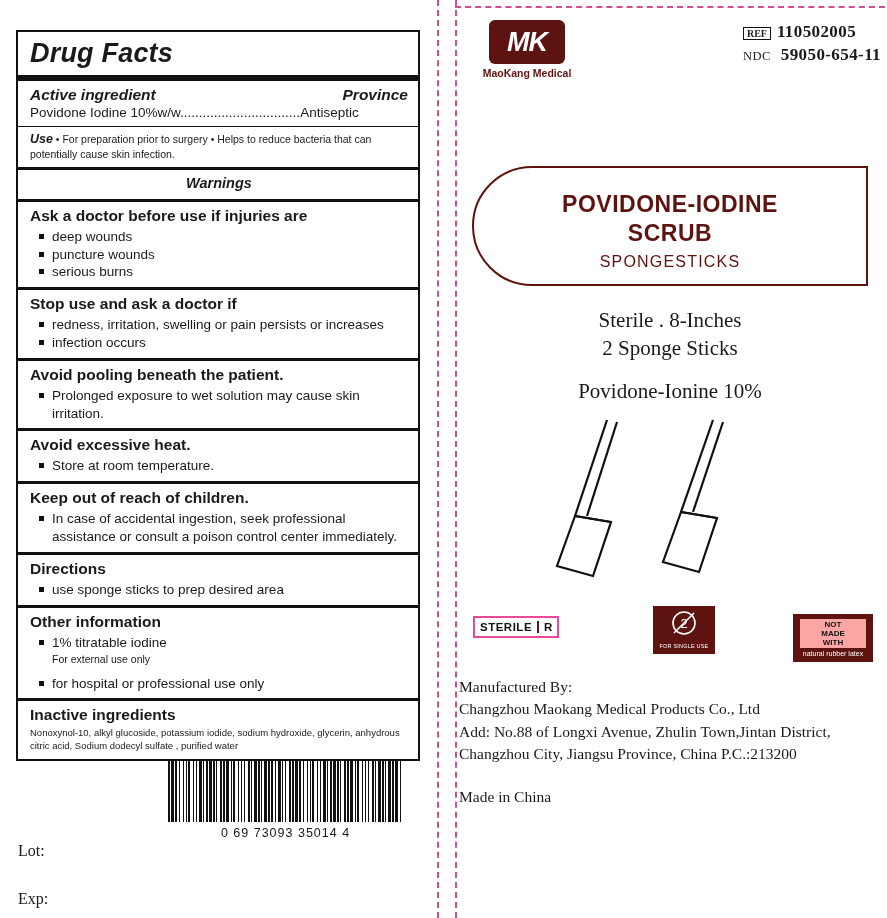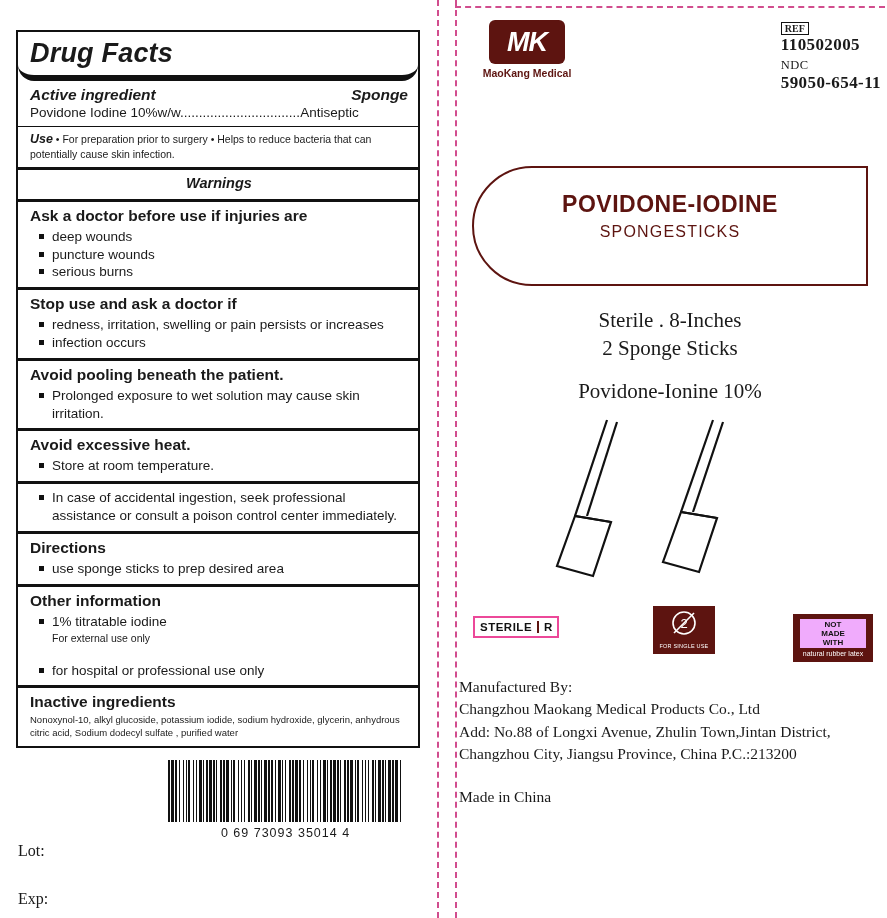--- a/index.html
+++ b/index.html
@@ -50,21 +50,20 @@
     box-sizing: border-box;
     background: #fff;
   }
   .df-title {
     font-size: 27px;
     font-weight: bold;
     font-style: italic;
     padding: 6px 10px 6px 12px;
     border-bottom: 6px solid #111;
     letter-spacing: .2px;
-    border-radius: 16px;
   }
   .df-sec {
     padding: 5px 10px 6px 12px;
     border-bottom: 3px solid #111;
   }
   .df-sec.thin { border-bottom: 1.5px solid #111; }
   .df-sec.last { border-bottom: none; }
   .df-row {
     display: flex;
     justify-content: space-between;
@@ -192,21 +191,20 @@
   .ref-block {
     position: absolute;
     right: 4px; top: 16px;
     text-align: left;
   }
   .ref-row {
     display: flex;
     align-items: baseline;
     font-family: "Liberation Serif", serif;
     margin-bottom: 3px;
-    flex-direction: column;
   }
   .ref-tag {
     border: 1.5px solid #111;
     font-size: 10px;
     padding: 0px 3px;
     font-weight: bold;
     margin-right: 6px;
   }
   .ref-lbl {
     font-size: 12.5px;
@@ -310,21 +308,21 @@
     left: 320px; top: 8px;
     background: #5d1410;
     color: #fff;
     padding: 3px 5px;
     text-align: center;
     border: 2px solid #5d1410;
   }
   .sym-latex .l1 {
     font-size: 8px;
     font-weight: bold;
-    background: #f0abfc;
+    background: #fca5a5;
     color: #111;
     padding: 1px 21px;
   }
   .sym-latex .l2 {
     font-size: 7px;
     margin-top: 2px;
   }
 
   .manu {
     position: absolute;
@@ -347,21 +345,21 @@
   <div class="cut-right"></div>
   <div class="cut-top"></div>
 
   <div class="drugfacts">
 
     <div class="df-title">Drug Facts</div>
 
     <div class="df-sec thin">
       <div class="df-row">
         <span>Active ingredient</span>
-        <span>Sponge</span>
+        <span>Province</span>
       </div>
       <div class="df-line">Povidone Iodine 10%w/w................................Antiseptic</div>
     </div>
 
     <div class="df-sec">
       <div class="df-use">
         <b>Use</b>
         <span>• For preparation prior to surgery • Helps to reduce bacteria that can potentially cause skin infection.</span>
       </div>
     </div>
@@ -395,39 +393,40 @@
     </div>
 
     <div class="df-sec">
       <div class="df-head2">Avoid excessive heat.</div>
       <ul class="df-list">
         <li>Store at room temperature.</li>
       </ul>
     </div>
 
     <div class="df-sec">
+      <div class="df-head2">Keep out of reach of children.</div>
       <ul class="df-list">
         <li>In case of accidental ingestion, seek professional assistance or consult a poison control center immediately.</li>
       </ul>
     </div>
 
     <div class="df-sec">
       <div class="df-head2">Directions</div>
       <ul class="df-list">
         <li>use sponge sticks to prep desired area</li>
       </ul>
     </div>
 
     <div class="df-sec">
       <div class="df-head2">Other information</div>
       <ul class="df-list">
         <li>1% titratable iodine</li>
       </ul>
       <div class="df-sub">For external use only</div>
-      <ul class="df-list" style="margin-top:18px;">
+      <ul class="df-list" style="margin-top:10px;">
         <li>for hospital or professional use only</li>
       </ul>
     </div>
 
     <div class="df-sec last">
       <div class="df-head2">Inactive ingredients</div>
       <div class="df-inactive">Nonoxynol-10, alkyl glucoside, potassium iodide, sodium hydroxide, glycerin, anhydrous citric acid, Sodium dodecyl sulfate , purified water</div>
     </div>
   </div>
 
@@ -590,20 +589,21 @@
       </div>
       <div class="ref-row">
         <span class="ref-lbl">NDC</span>
         <span class="ref-val">59050-654-11</span>
       </div>
     </div>
 
     <div class="prod-box">
       <div class="prod-title">
         <div>POVIDONE-IODINE</div>
+        <div>SCRUB</div>
       </div>
       <div class="prod-sub">SPONGESTICKS</div>
     </div>
 
     <div class="spec">
       <div>Sterile . 8-Inches</div>
       <div>2 Sponge Sticks</div>
       <div class="gap">Povidone-Ionine 10%</div>
     </div>
 

